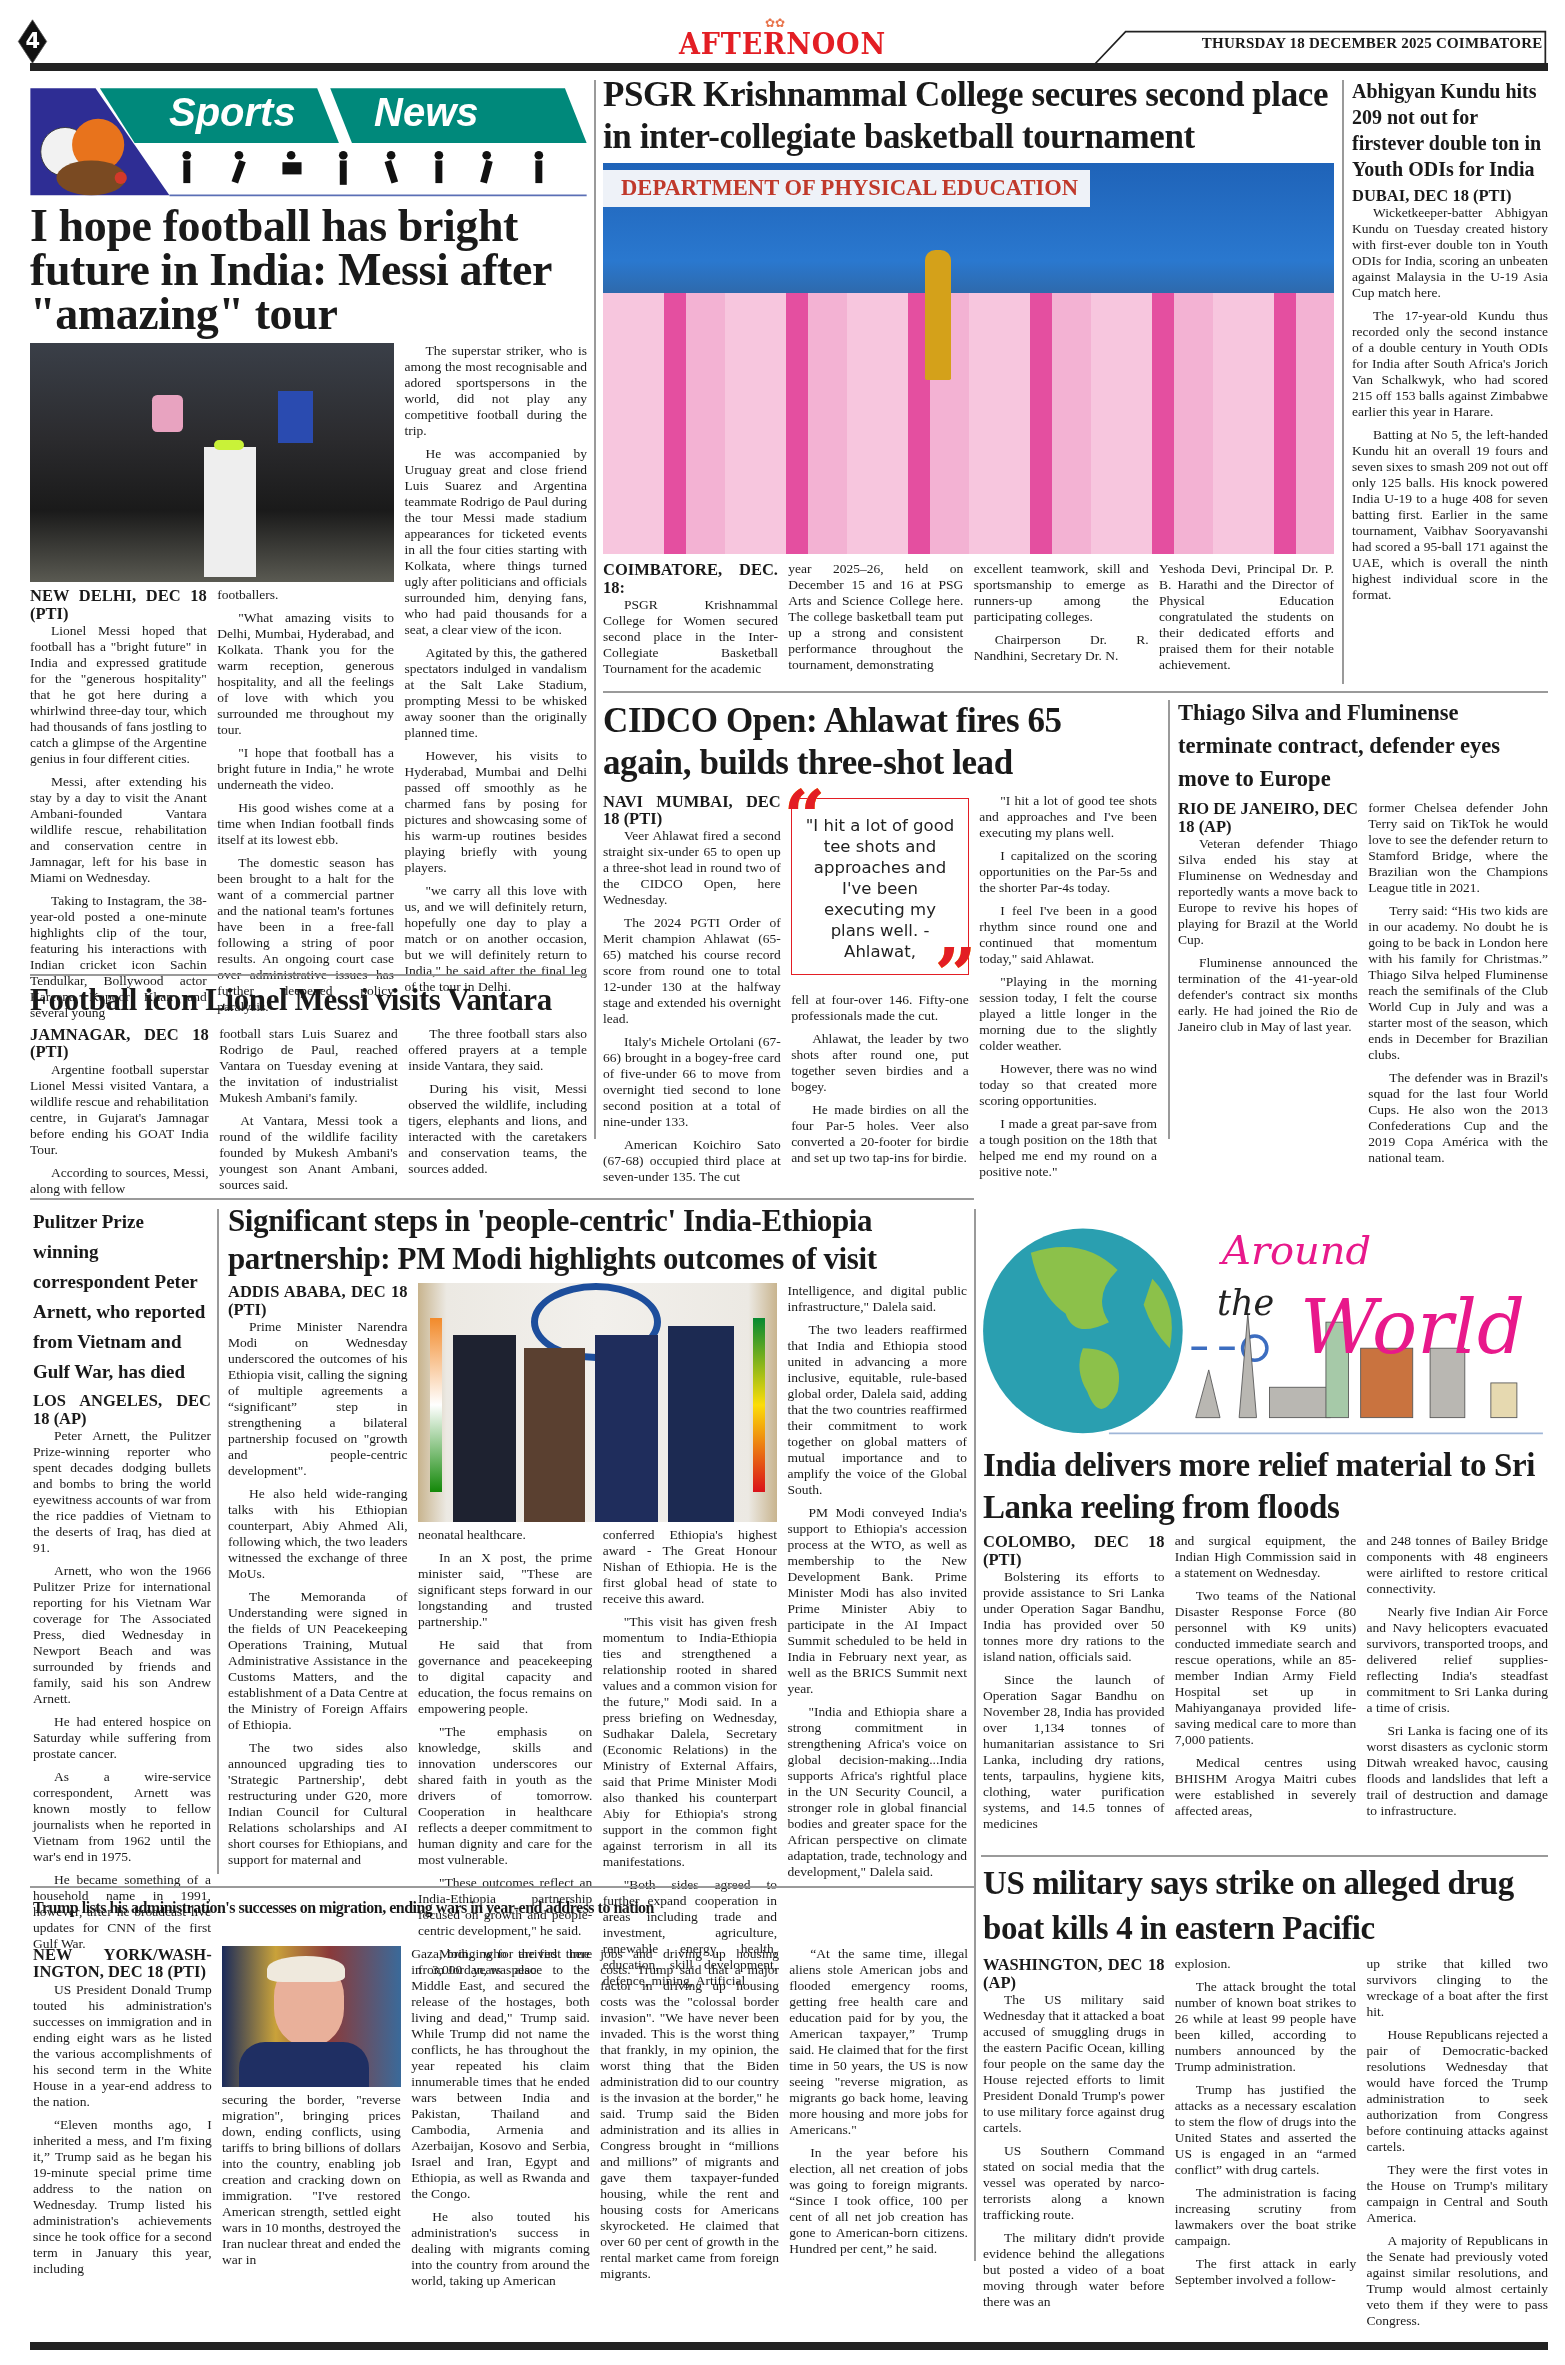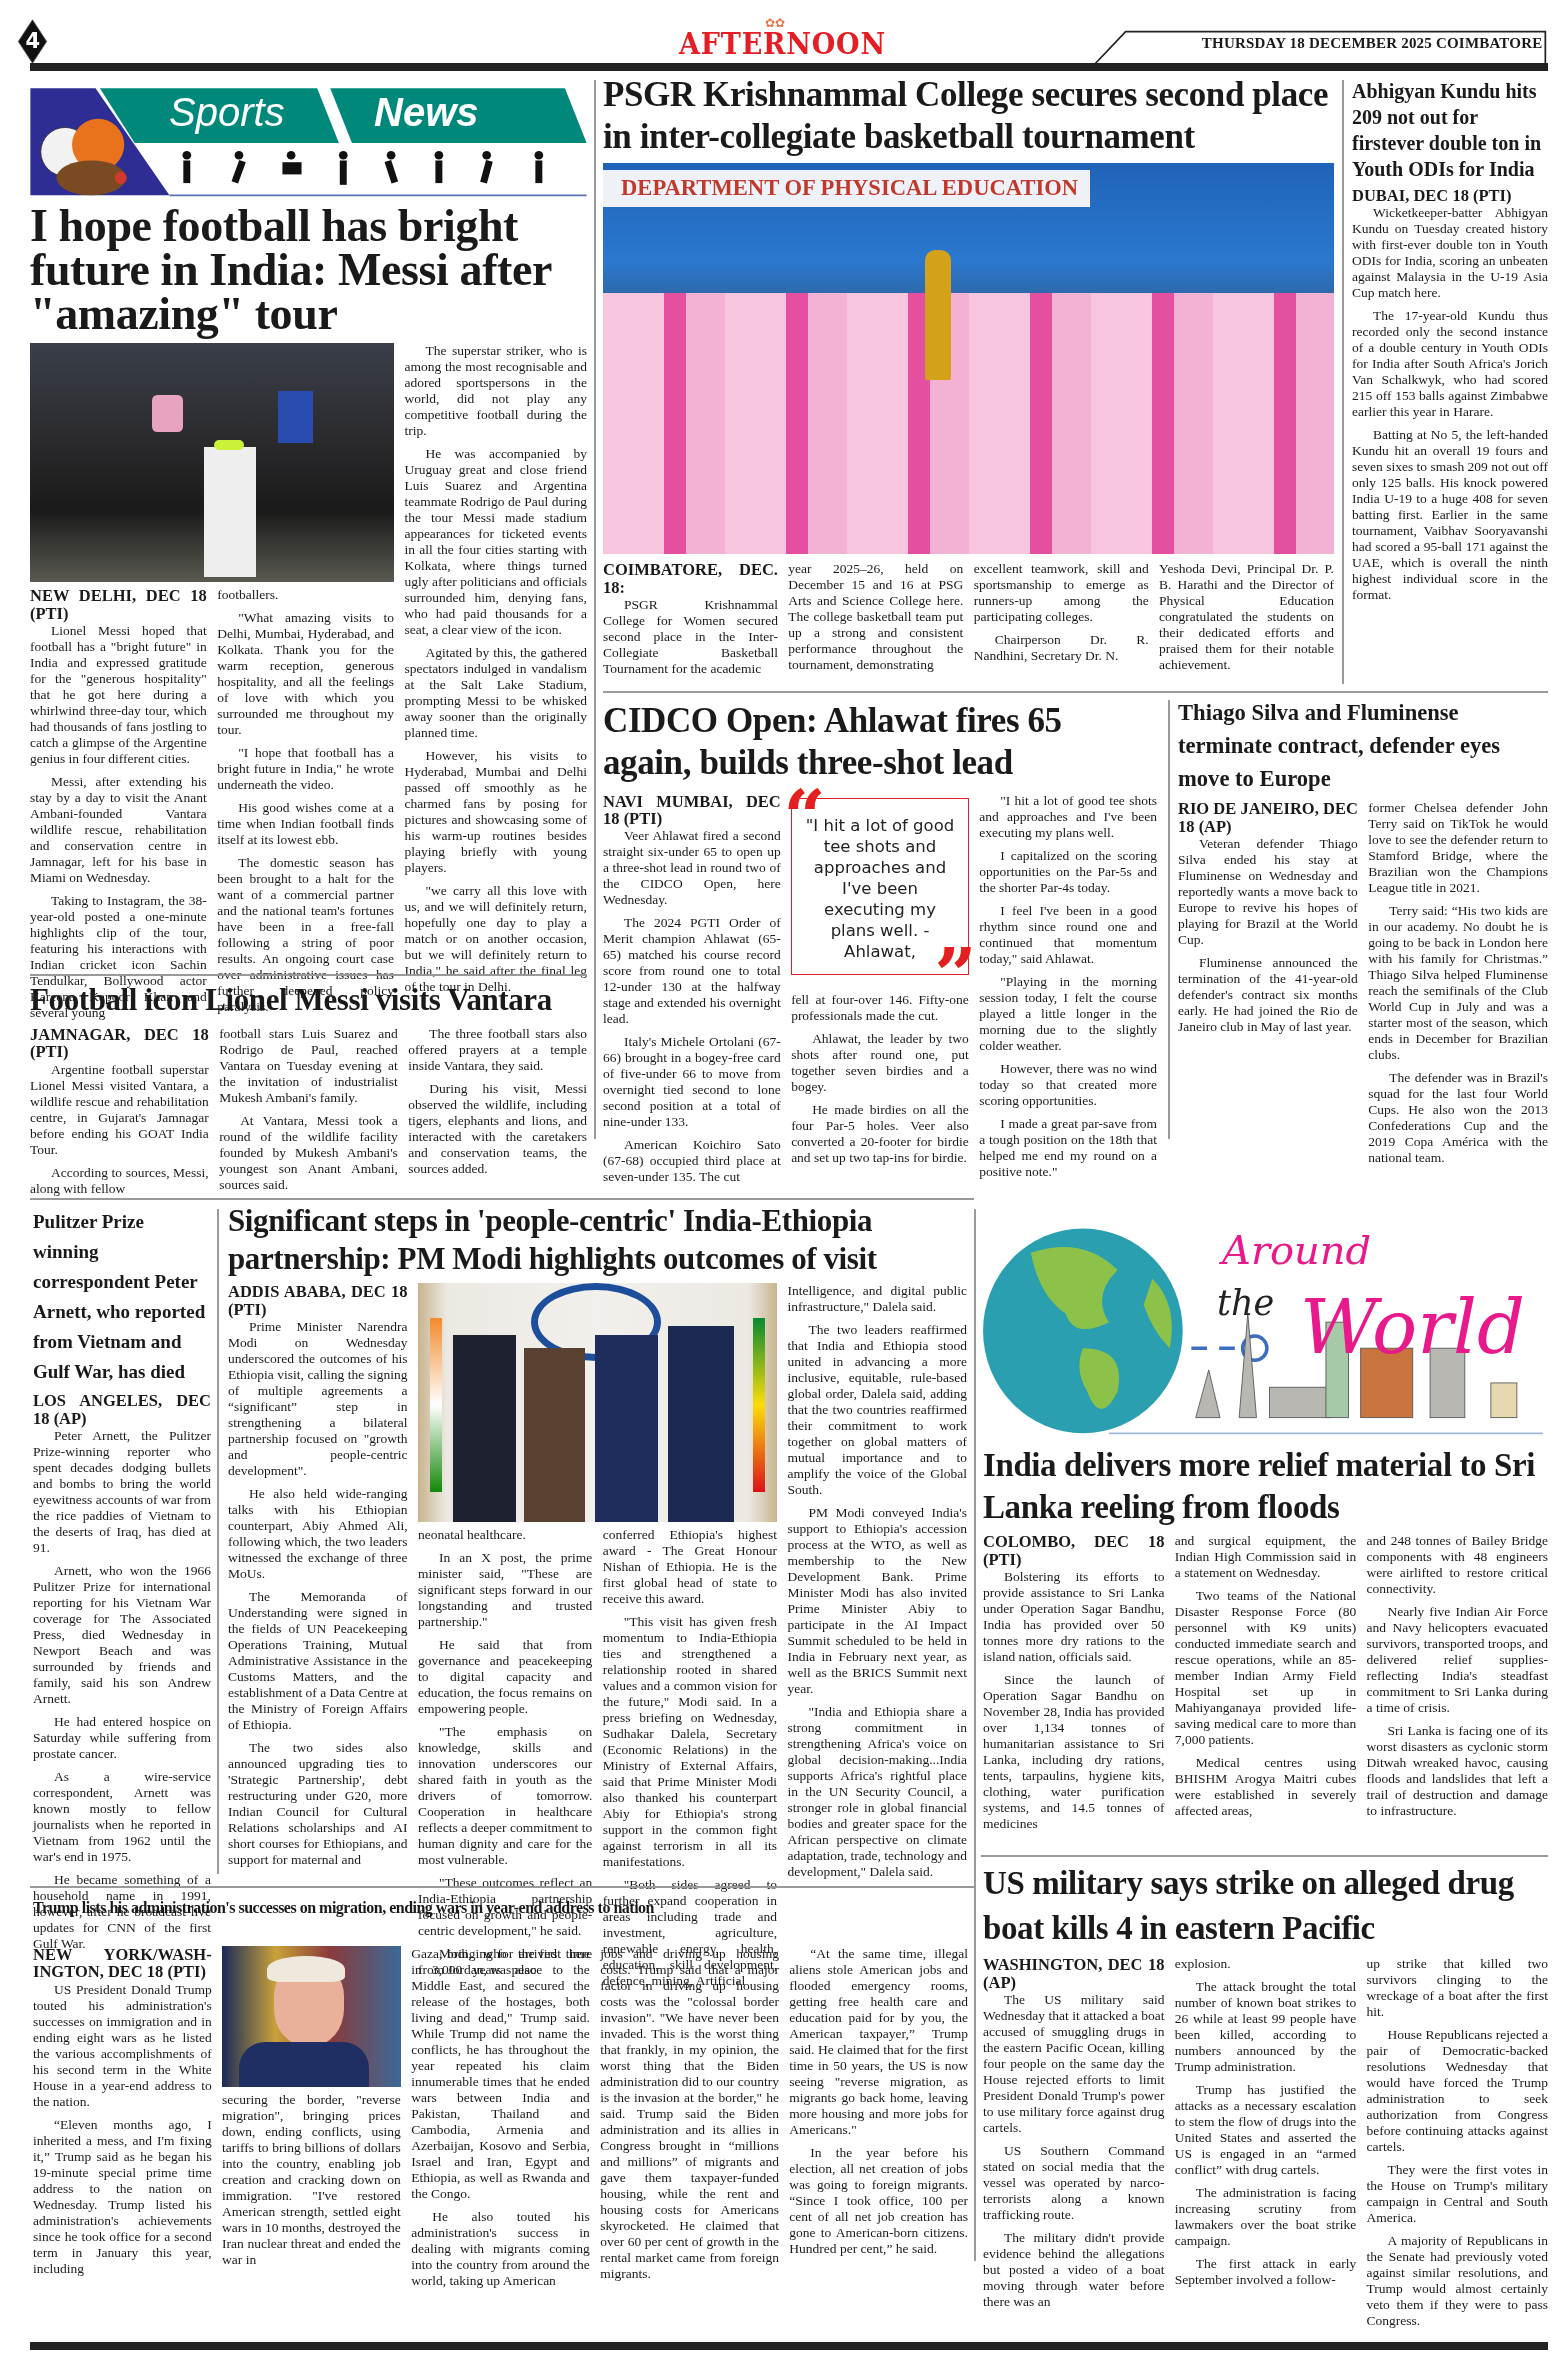--- a/index.html
+++ b/index.html
@@ -66,21 +66,21 @@
       <circle cx="415" cy="82" r="5"></circle>
         <rect x="411" y="88" width="8" height="26" transform="rotate(-18 415 100)"></rect>
       <circle cx="470" cy="82" r="5"></circle>
         <rect x="466" y="88" width="8" height="26"></rect>
       <circle cx="525" cy="82" r="5"></circle>
         <rect x="521" y="88" width="8" height="26" transform="rotate(15 525 100)"></rect>
       <circle cx="585" cy="82" r="5"></circle>
         <rect x="581" y="88" width="8" height="26"></rect>
     </g>
   </svg>
-  <div class="abs" style="left:139px;top:5.2px;color:#fff;font-family:'Liberation Sans',sans-serif;font-style:italic;font-weight:normal;font-size:40px;line-height:47px">Sports</div>
+  <div class="abs" style="left:139px;top:5.2px;color:#fff;font-family:'Liberation Sans',sans-serif;font-style:italic;font-weight:bold;font-size:40px;line-height:47px">Sports</div>
   <div class="abs" style="left:344px;top:5.2px;color:#fff;font-family:'Liberation Sans',sans-serif;font-style:italic;font-weight:bold;font-size:40px;line-height:47px">News</div>
 </div>
 
 <article class="abs" style="left:30px;top:204px;width:557px">
   <h1 class="hl" style="font-size:46px;line-height:44px;margin-bottom:7px">I hope football has bright future in India: Messi after "amazing" tour</h1>
   <div style="display:flex;gap:10.4px">
     <div style="width:364px">
       <div class="photo" style="height:239px;background:linear-gradient(180deg,#3a3f48 0%,#2b2b2e 40%,#1a1a1a 70%,#5a5a52 100%)">
         <div style="position:absolute;left:122px;top:52px;width:31px;height:37px;background:#e8a3c0;border-radius:5.2px"></div>
         <div style="position:absolute;left:174px;top:104px;width:52px;height:130px;background:#eee"></div>

